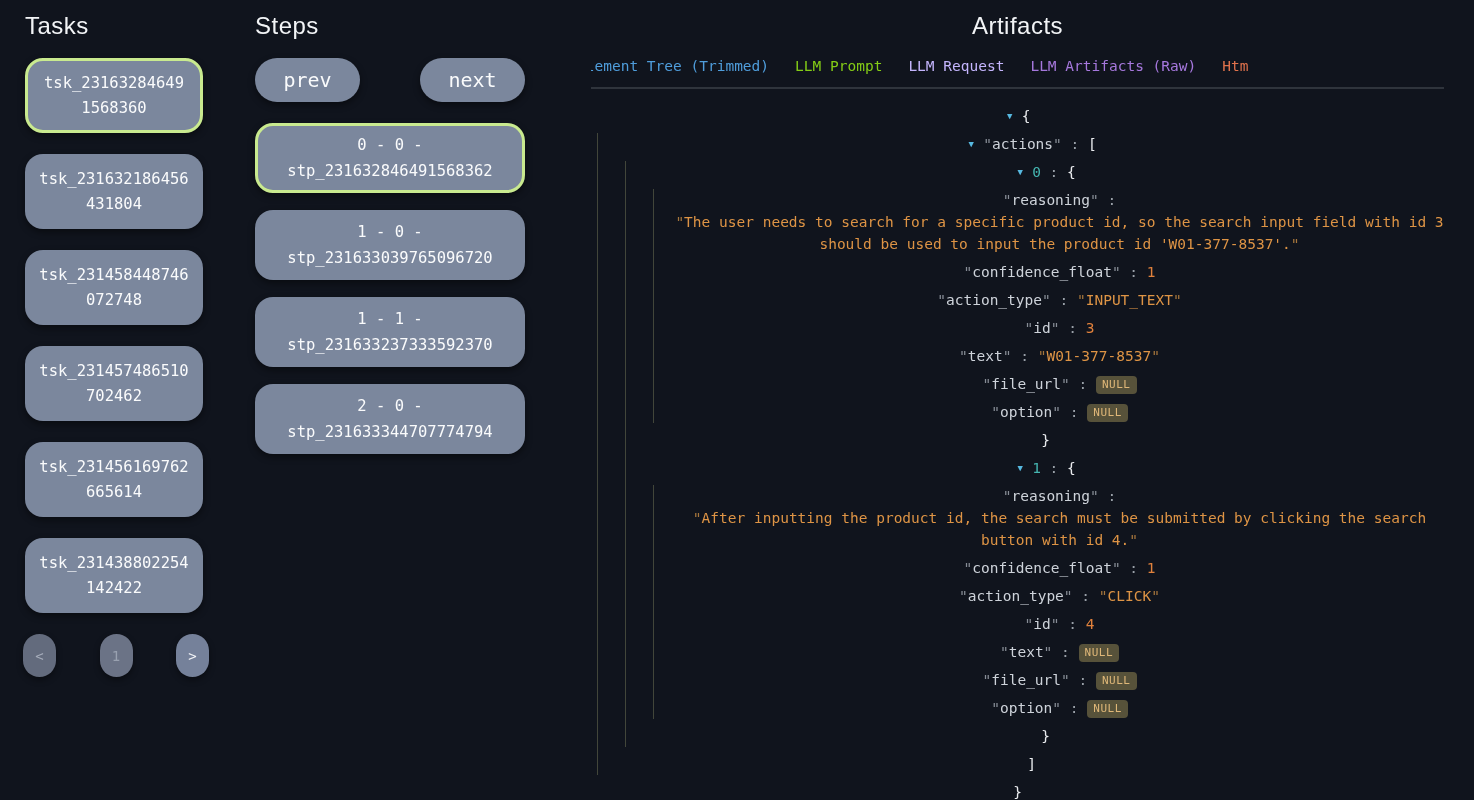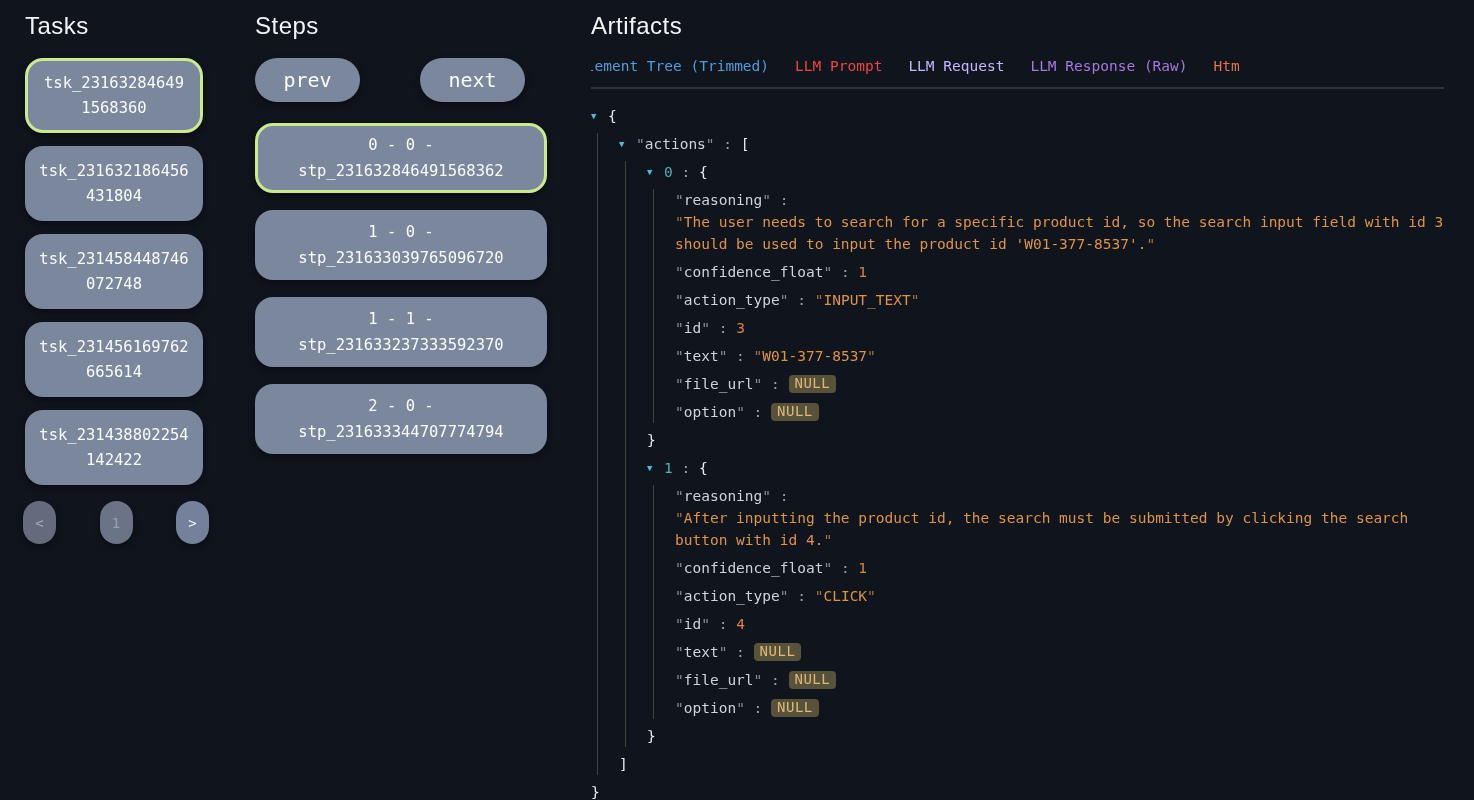--- a/index.html
+++ b/index.html
@@ -23,21 +23,21 @@
   }
   .app{display:flex;width:1474px;height:800px;}
   h1.col-heading{
     font-family:"Liberation Sans", sans-serif;
     font-size:24px;font-weight:500;color:var(--heading-text);
     margin-top:12px;margin-bottom:18px;letter-spacing:.5px;
   }
   
   .tasks-col{width:178px;margin-left:25px;flex:none;}
   .task-btn{
-    width:178px;min-height:75px;margin-bottom:13px;
+    width:178px;min-height:75px;margin-bottom:21px;
     background:var(--button-bg);color:var(--button-text);
     border:none;border-radius:18px;
     font-family:"DejaVu Sans Mono", monospace;font-size:15.5px;line-height:25px;
     display:flex;align-items:center;justify-content:center;text-align:center;
     padding:0 13px;overflow-wrap:break-word;word-break:break-word;cursor:pointer;
     box-shadow:0 3px 7px rgba(0,0,0,.45);
   }
   .task-btn>span{max-width:100%;overflow-wrap:break-word;}
   .task-btn.selected{border:3px solid var(--selected-border);}
   .pagination{display:flex;justify-content:space-between;margin-top:16px;width:186px;margin-left:-2px;}
@@ -52,31 +52,31 @@
   
   .steps-col{width:270px;margin-left:52px;flex:none;}
   .steps-nav{display:flex;justify-content:space-between;margin-bottom:21px;}
   .nav-btn{
     width:105px;height:44px;background:var(--button-bg);color:var(--button-text);
     border:none;border-radius:22px;cursor:pointer;
     font-family:"DejaVu Sans Mono", monospace;font-size:20px;
     box-shadow:0 3px 7px rgba(0,0,0,.45);
   }
   .step-btn{
-    width:292px;min-height:70px;margin-bottom:17px;
+    width:270px;min-height:70px;margin-bottom:17px;
     background:var(--button-bg);color:var(--button-text);
     border:none;border-radius:18px;cursor:pointer;
     font-family:"DejaVu Sans Mono", monospace;font-size:15.5px;line-height:26px;
     display:flex;align-items:center;justify-content:center;text-align:center;
     padding:0 13px;box-shadow:0 3px 7px rgba(0,0,0,.45);
   }
   .step-btn>span{max-width:100%;overflow-wrap:break-word;}
   .step-btn.selected{border:3px solid var(--selected-border);}
   
-  .artifacts{flex:1;margin-left:66px;margin-right:30px;min-width:0;}
+  .artifacts{flex:1;margin-left:66px;margin-right:30px;min-width:0;text-align:center;}
   .tabs-container{
     position:relative;margin-top:12px;overflow:hidden;
     border-bottom:2px solid var(--tab-underline);
   }
   .tabs-row{display:flex;gap:26px;margin-left:-14px;white-space:nowrap;}
   .tab{
     position:relative;font-size:14.5px;padding-bottom:13px;cursor:pointer;flex:none;
   }
   .tab.active::after{
     content:"";position:absolute;left:0;right:0;bottom:-2px;height:3px;
@@ -94,40 +94,43 @@
   .key{color:var(--syn-key);}
   .colon{color:var(--syn-colon);}
   .bracket{color:var(--syn-punct);}
   .index{color:var(--syn-index);}
   .value{display:inline-block;max-width:100%;vertical-align:top;}
   .sq{color:var(--syn-string-quote);}
   .str{color:var(--syn-string);}
   .num{color:var(--syn-number);}
   .null-badge{
     display:inline-block;background:var(--null-bg);color:var(--null-text);
-    font-size:14px;line-height:15px;padding:1px 6px 2px;border-radius:4px;
+    font-size:11px;line-height:15px;padding:1px 6px 2px;border-radius:4px;
     letter-spacing:.5px;vertical-align:1px;
   }
 </style>
 </head>
 <body>
 
 <div class="app">
 
   <aside class="tasks-col">
     <h1 class="col-heading">Tasks</h1>
     <div id="task-list">
         <button class="task-btn selected">
           <span>tsk_231632846491568360</span>
         </button>
         <button class="task-btn">
           <span>tsk_231632186456431804</span>
         </button>
         <button class="task-btn">
           <span>tsk_231458448746072748</span>
+        </button>
+        <button class="task-btn">
+          <span>tsk_231457486510702462</span>
         </button>
         <button class="task-btn">
           <span>tsk_231456169762665614</span>
         </button>
         <button class="task-btn">
           <span>tsk_231438802254142422</span>
         </button>
       </div>
     <div class="pagination">
       <button class="pag-btn prev">&lt;</button>
@@ -156,23 +159,23 @@
           <span>2 - 0 - stp_231633344707774794</span>
         </button>
       </div>
   </aside>
 
   <main class="artifacts">
     <h1 class="col-heading">Artifacts</h1>
     <div class="tabs-container">
       <div class="tabs-row" id="tabs-row">
           <div class="tab"><span style="color: rgb(79, 157, 219);">Element Tree (Trimmed)</span></div>
-          <div class="tab"><span style="color: #ef4444;">LLM Prompt</span></div>
+          <div class="tab"><span style="color: #84cc16;">LLM Prompt</span></div>
           <div class="tab"><span style="color: #c4b5fd;">LLM Request</span></div>
-          <div class="tab"><span style="color: rgb(166, 120, 221);">LLM Response (Raw)</span></div>
+          <div class="tab"><span style="color: rgb(166, 120, 221);">LLM Artifacts (Raw)</span></div>
           <div class="tab"><span style="color: rgb(224, 114, 76);">Htm</span></div>
         </div>
     </div>
     <div class="json-tree" id="json-tree">
         <div class="tree-row"><span class="arrow">▼</span><span class="bracket">{</span></div>
         <div class="tree-children">
           <div class="tree-row"><span class="arrow">▼</span><span class="q">"</span><span class="key">actions</span><span class="q">"</span><span class="colon"> : </span><span class="bracket">[</span></div>
           <div class="tree-children">
             <div class="tree-row"><span class="arrow">▼</span><span class="index">0</span><span class="colon"> : </span><span class="bracket">{</span></div>
             <div class="tree-children">

